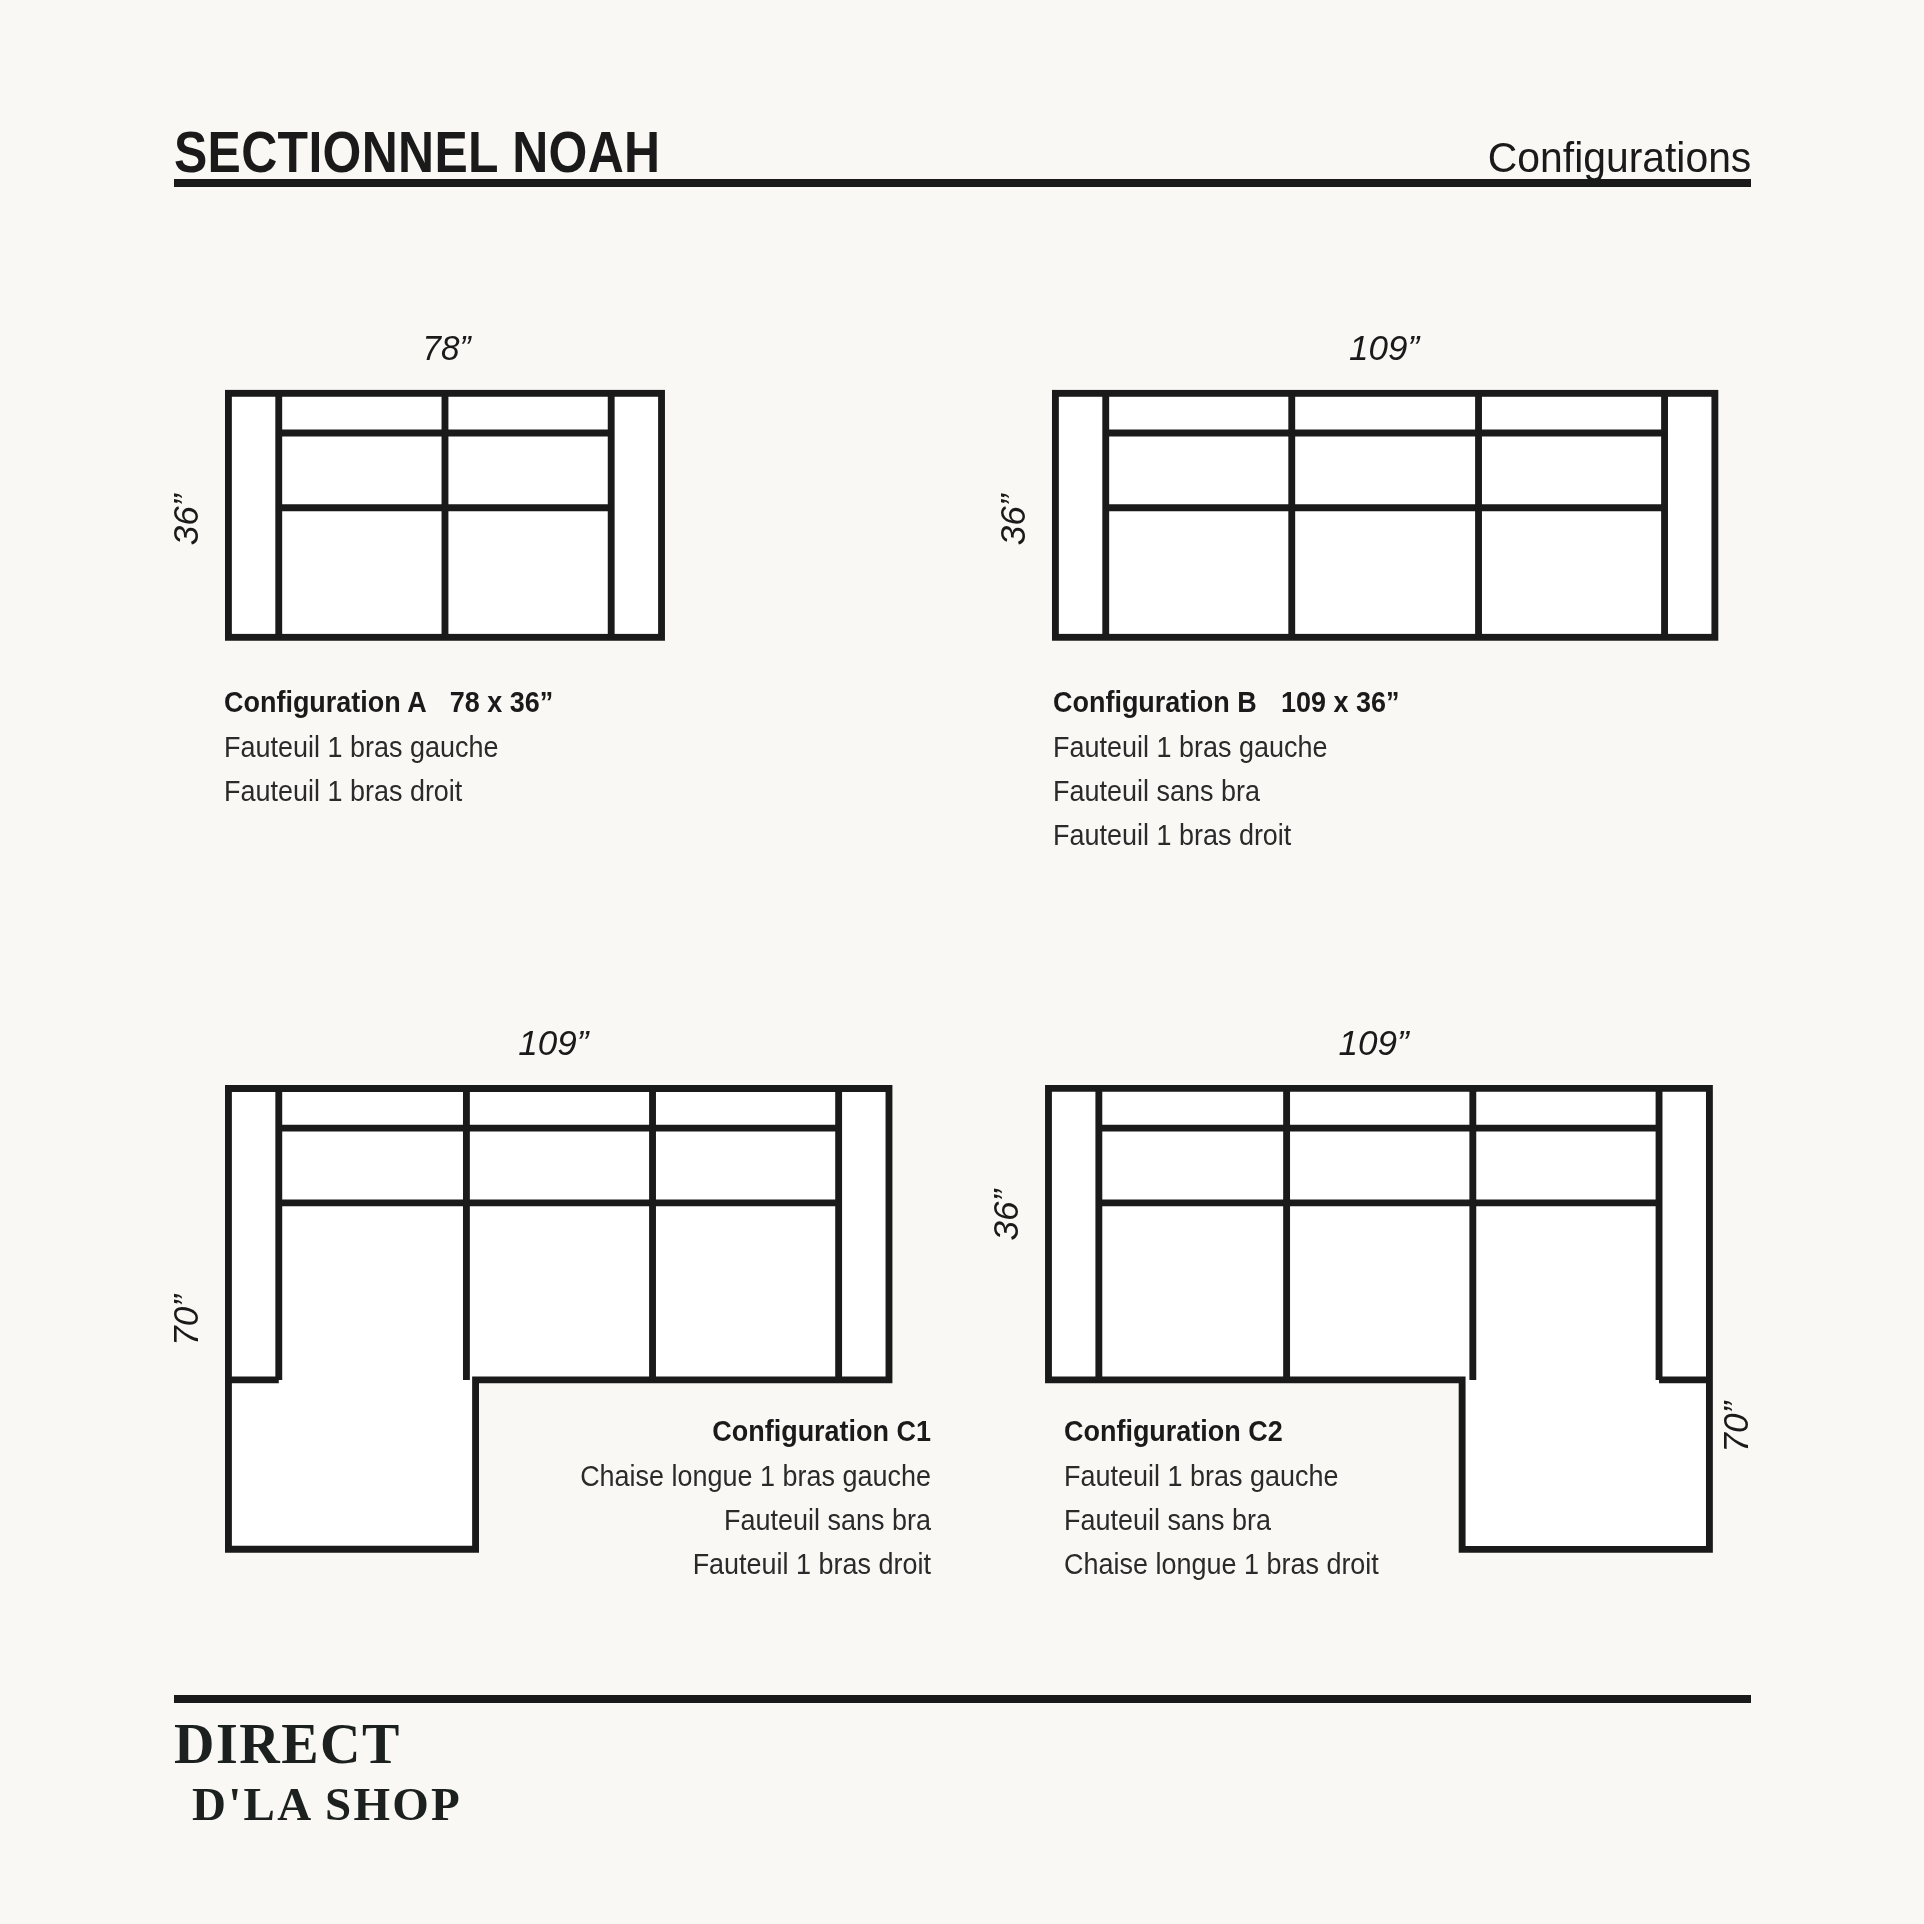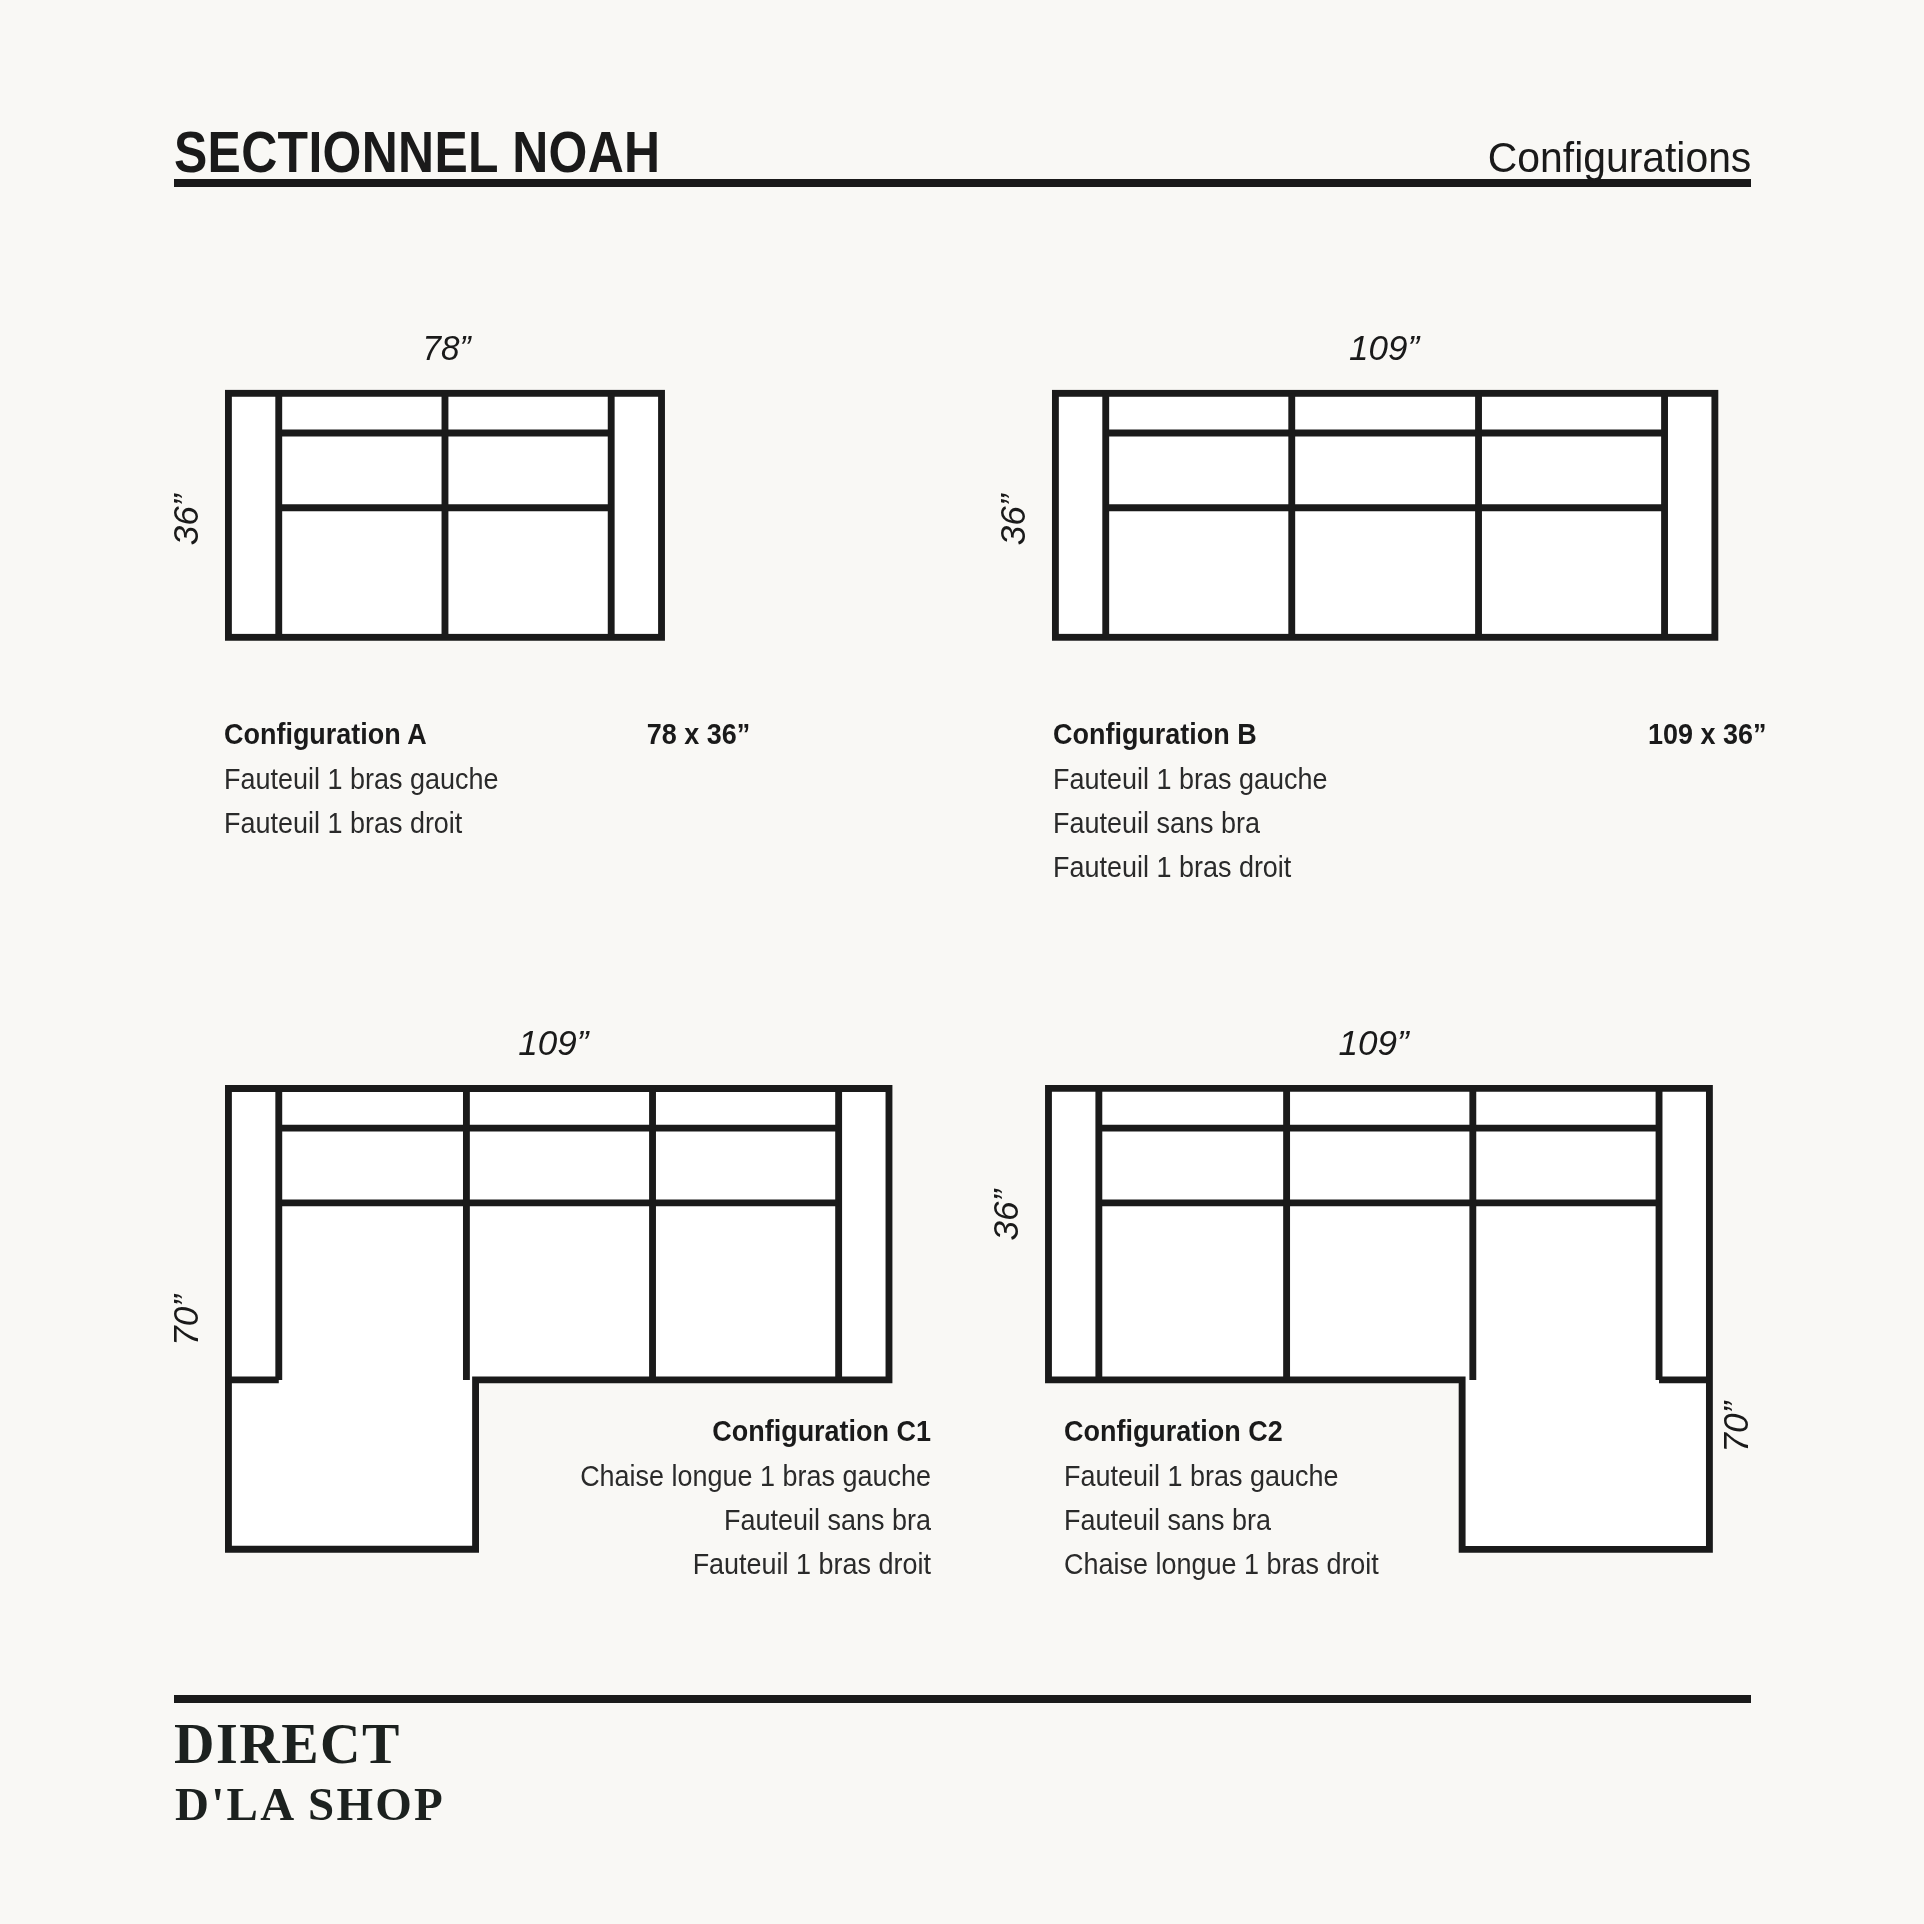--- a/index.html
+++ b/index.html
@@ -64,22 +64,21 @@
 
   
   .caption {
     position: absolute;
     font-size: 0;
     line-height: 0;
   }
   .cap-headrow {
     display: flex;
     align-items: baseline;
-    justify-content: space-between;
-    margin-top: 32px;
+    justify-content: flex-start;
   }
   .cap-title {
     font-size: 29px;
     font-weight: 700;
     line-height: 1.5;
     white-space: nowrap;
     transform: scaleX(0.93);
     transform-origin: left center;
   }
   .cap-title.right-origin { transform-origin: right center; }
@@ -135,21 +134,21 @@
     font-weight: 700;
     letter-spacing: 1.5px;
     display: block;
   }
   .logo-sub {
     font-size: 47px;
     font-weight: 700;
     letter-spacing: 2.3px;
     display: block;
     margin-top: 9.2px;
-    margin-left: 1px;
+    margin-left: 18px;
   }
   .contact {
     text-align: right;
     padding-top: 27.5px;
   }
   .contact-line {
     font-size: 37px;
     line-height: 1.42;
     white-space: nowrap;
     transform: scaleX(0.95);

